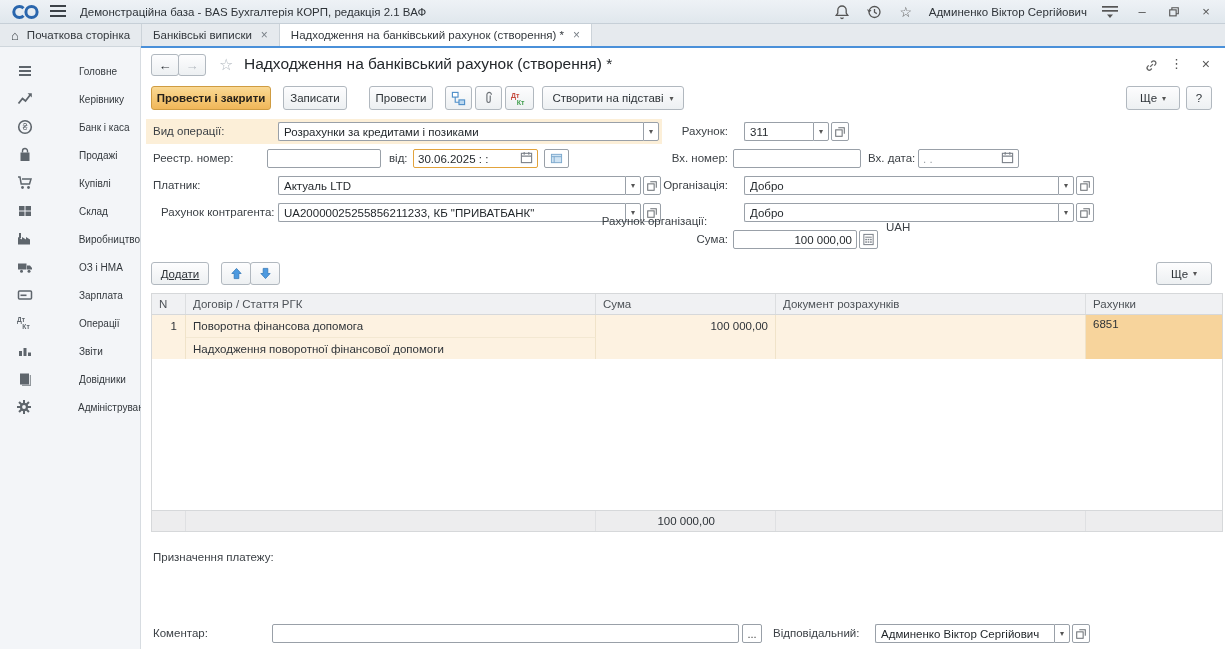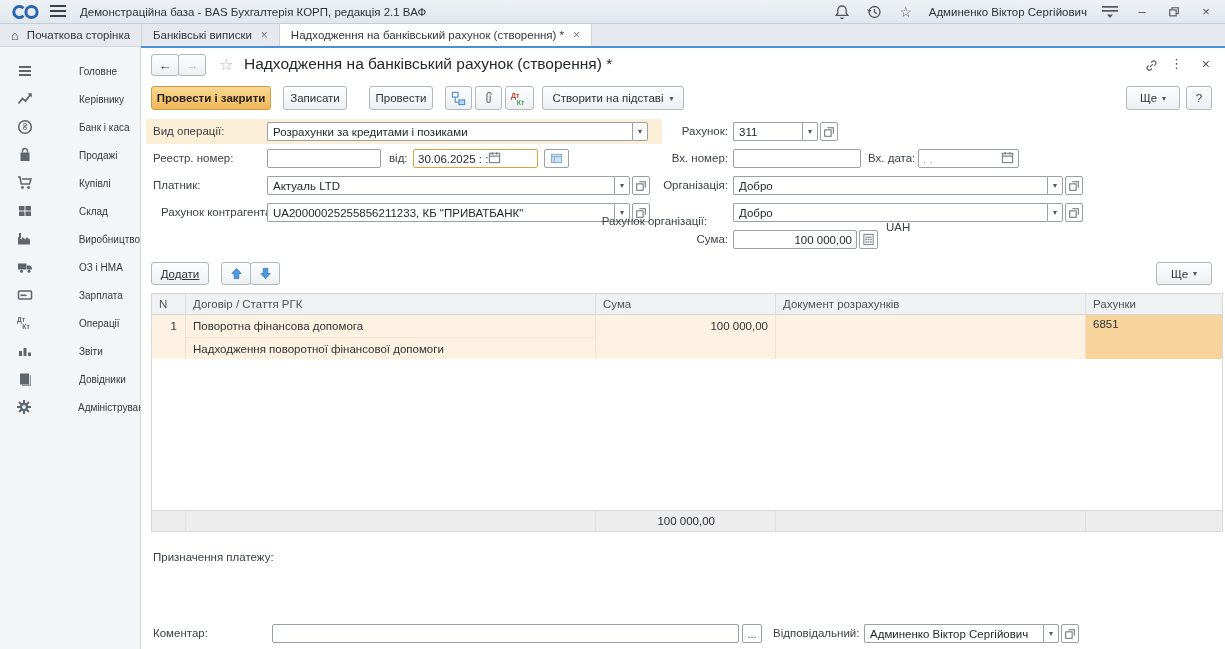--- a/index.html
+++ b/index.html
@@ -43,21 +43,21 @@
   .btn { position:absolute; height:24px; border:1px solid #b1b8bf; border-radius:3px;
     background:linear-gradient(#fdfdfe,#edf0f2); font-size:11.5px; color:#2e3338;
     display:flex; align-items:center; justify-content:center; cursor:pointer; }
   .btn.primary { background:linear-gradient(#fad993,#f0b759); border-color:#cf9c42; font-weight:bold; color:#26211a; }
   .btn .dd { font-size:8px; color:#555; }
   .nav { width:28px; height:22px; font-size:13px; }
   .disabled { color:#b6bcc2; }
   .lb { position:absolute; height:19px; line-height:19px; font-size:11.5px; color:#3c4146; white-space:nowrap; }
   .inp { position:absolute; height:19px; border:1px solid #99a0a8; border-radius:2px; background:#fff;
     font-size:11.5px; color:#1f2428; padding:0 4px; display:flex; align-items:center; }
-  .combo { position:absolute; height:19px; display:flex; }
+  .combo { position:absolute; height:19px; display:flex;margin-left:11px; }
   .cval { flex:1; border:1px solid #99a0a8; border-right:none; border-radius:2px 0 0 2px; background:#fff;
     padding:0 5px; font-size:11.5px; color:#1f2428; display:flex; align-items:center; overflow:hidden; white-space:nowrap; }
   .cdd { width:16px; border:1px solid #99a0a8; border-radius:0 2px 2px 0; background:#fff;
     display:flex; align-items:center; justify-content:center; font-size:8px; color:#555; cursor:pointer; }
   .openbtn { width:18px; height:19px; margin-left:2px; border:1px solid #99a0a8; border-radius:2px; background:#fff;
     display:flex; align-items:center; justify-content:center; cursor:pointer; }
   .sqbtn { position:absolute; height:19px; border:1px solid #99a0a8; border-radius:2px; background:#fff;
     display:flex; align-items:center; justify-content:center; font-size:11px; color:#444; cursor:pointer; }
   .ph { color:#9aa0a6; }
   .hico { position:absolute; cursor:pointer; color:#555; }
@@ -74,21 +74,21 @@
   .b-struct{left:304px;top:40px;width:27px;} .b-clip{left:334px;top:40px;width:27px;} .b-dtkt{left:364px;top:40px;width:29px;}
   .b-createfrom{left:401px;top:40px;width:142px;gap:6px;}
   .b-help{right:13px;top:40px;width:26px;} .b-more{right:45px;top:40px;width:54px;gap:5px;}
 
   
   .hl-oprow{position:absolute;left:5px;top:73px;width:516px;height:25px;background:#fcefd8;}
   .lb-op{left:12px;top:76px;} .cb-op{left:126px;top:76px;width:381px;}
   .lb-acc{left:440px;top:76px;width:147px;text-align:right;} .cb-acc{left:592px;top:76px;width:105px;}
   .lb-reg{left:12px;top:103px;} .in-reg{left:126px;top:103px;width:114px;}
   .lb-vid{left:248px;top:103px;}
-  .in-date{left:272px;top:103px;width:125px;border-color:#e2a33c;justify-content:flex-start;}
+  .in-date{left:272px;top:103px;width:125px;border-color:#e2a33c;justify-content:space-between;}
   .btn-list{left:403px;top:103px;width:25px;}
   .lb-vxnum{left:440px;top:103px;width:147px;text-align:right;} .in-vxnum{left:592px;top:103px;width:128px;}
   .lb-vxdate{left:727px;top:103px;width:45px;text-align:right;}
   .in-vxdate{left:777px;top:103px;width:101px;justify-content:space-between;}
   .lb-payer{left:12px;top:130px;} .cb-payer{left:126px;top:130px;width:383px;}
   .lb-org{left:440px;top:130px;width:147px;text-align:right;} .cb-org{left:592px;top:130px;width:350px;}
   .lb-ctr{left:12px;top:157px;margin-left:8px;} .cb-ctr{left:126px;top:157px;width:383px;}
   .lb-orgacc{left:440px;top:166px;width:147px;text-align:center;} .cb-orgacc{left:592px;top:157px;width:350px;}
   .lb-sum{left:440px;top:184px;width:147px;text-align:right;}
   .in-sum{left:592px;top:184px;width:124px;justify-content:flex-end;}

